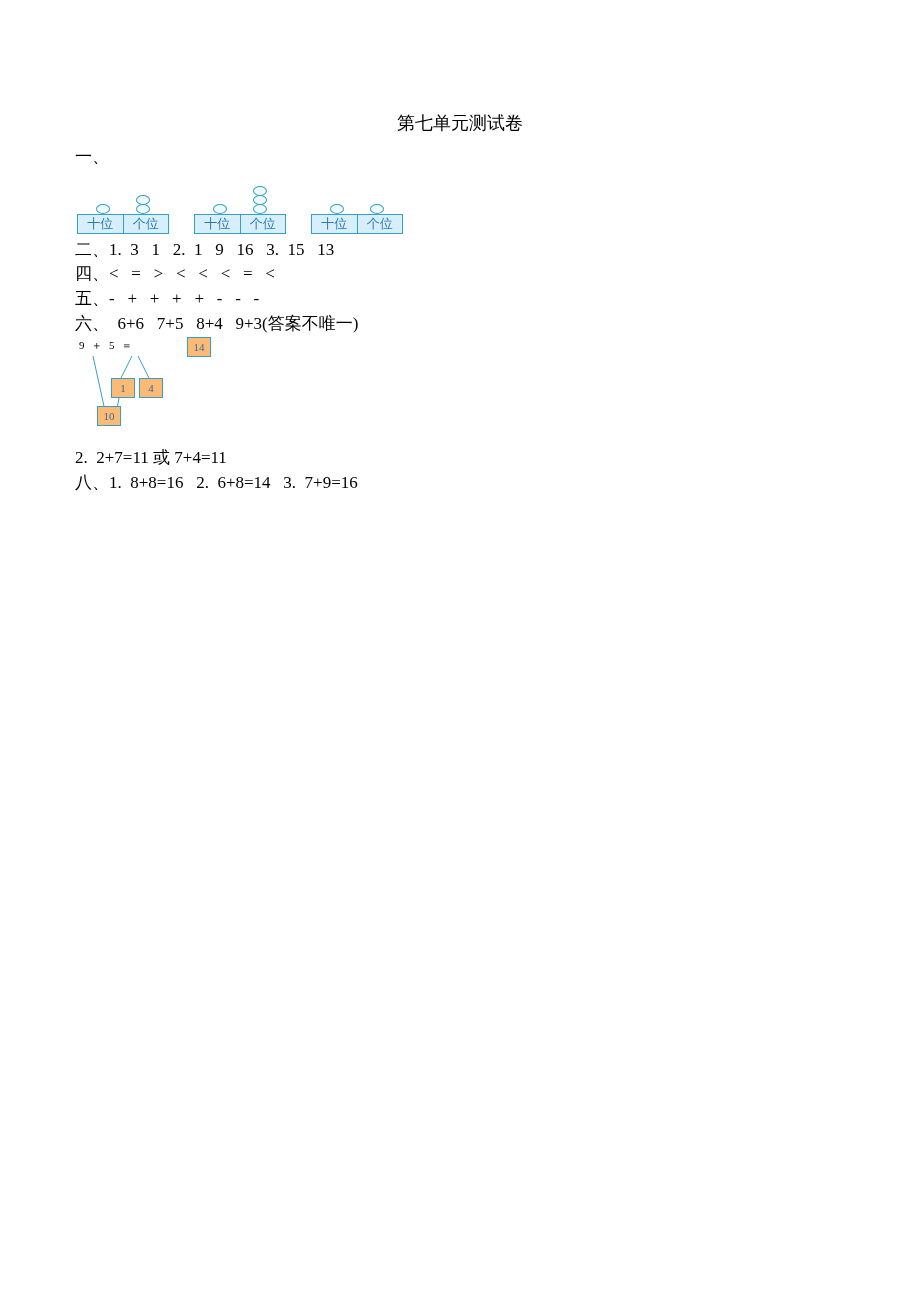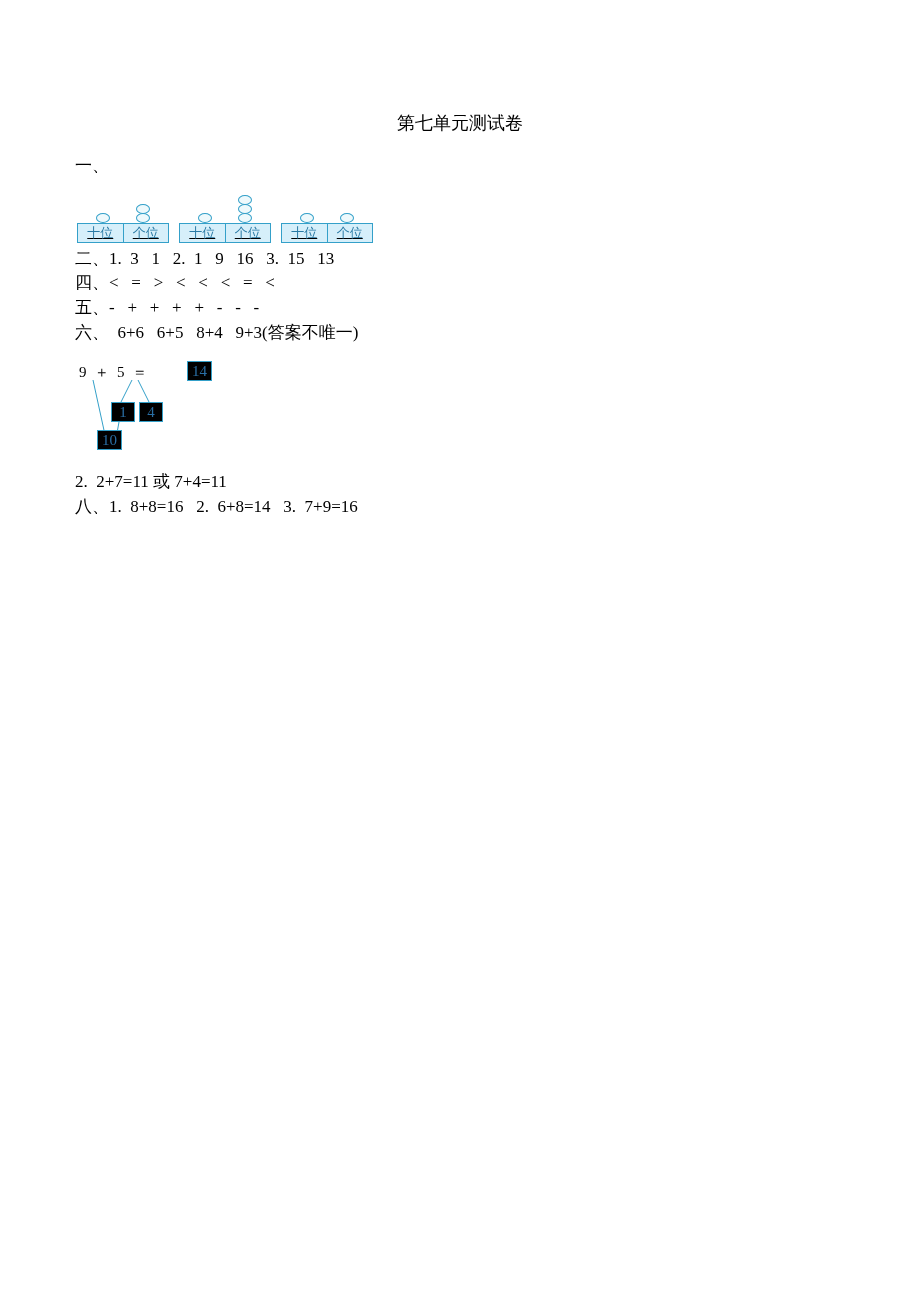--- a/index.html
+++ b/index.html
@@ -12,33 +12,32 @@
   }
   .page {
     padding: 110px 75px 0 75px;
     font-size: 17px;
     line-height: 1.45;
   }
   .title {
     font-family: "SimSun", serif;
     font-size: 18px;
     text-align: center;
-    margin-bottom: 18px;
+    margin-bottom: 9px;
   }
   .row {
     white-space: pre;
   }
 
   
   .abacus-row {
     display: flex;
-    gap: 10px;
+    gap: 25px;
     margin: 2px 0 4px 0;
     padding-left: 2px;
-    text-decoration: underline;
   }
   .abacus {
     width: 92px;
     font-family: "SimSun", serif;
   }
   .abacus-rods {
     display: flex;
     height: 42px;
     align-items: flex-end;
     padding: 0 6px;
@@ -84,34 +83,34 @@
     border-right: 1px solid #34a0c9;
     font-family: "SimSun", serif;
   }
   .abacus-cell:last-child { border-right: none; }
 
   
   .bond {
     position: relative;
     width: 150px;
     height: 108px;
-    margin-top: 17px;
-    font-family: "SimSun", serif;
-    font-size: 15px;
+    margin-top: 2px;
+    font-family: "SimSun", serif;
+    font-size: 11px;
   }
   .bond .expr {
     position: absolute;
     left: 4px;
     top: 0;
     letter-spacing: 2px;
   }
   .box {
     position: absolute;
     border: 1px solid #34a0c9;
-    background: #000000;
+    background: #fdba74;
     padding: 0 4px;
     min-width: 14px;
     text-align: center;
     line-height: 18px;
     color: #2a6fa5;
   }
   .box-ans  { left: 112px; top: -1px; }
   .box-s1   { left: 36px;  top: 40px; }
   .box-s2   { left: 64px;  top: 40px; }
   .box-s3   { left: 22px;  top: 68px; }
@@ -194,21 +193,21 @@
       <div class="abacus-base">
         <div class="abacus-cell">十位</div>
         <div class="abacus-cell">个位</div>
       </div>
     </div>
   </div>
 
   <div class="row">二、1.  3   1   2.  1   9   16   3.  15   13</div>
   <div class="row">四、&lt;   =   &gt;   &lt;   &lt;   &lt;   =   &lt;</div>
   <div class="row">五、-   +   +   +   +   -   -   -</div>
-  <div class="row">六、  6+6   6+5   8+4   9+3(答案不唯一)</div>
+  <div class="row">六、  6+6   7+5   8+4   9+3(答案不唯一)</div>
 
   <div class="bond">
     <span class="expr">9 ＋ 5 ＝</span>
     <span class="box box-ans">14</span>
     <svg width="150" height="108">
       <line x1="57" y1="18" x2="46" y2="40" stroke="#34a0c9" stroke-width="1"></line>
       <line x1="63" y1="18" x2="74" y2="40" stroke="#34a0c9" stroke-width="1"></line>
       <line x1="18" y1="18" x2="32" y2="82" stroke="#34a0c9" stroke-width="1"></line>
       <line x1="44" y1="60" x2="40" y2="82" stroke="#34a0c9" stroke-width="1"></line>
     </svg>

